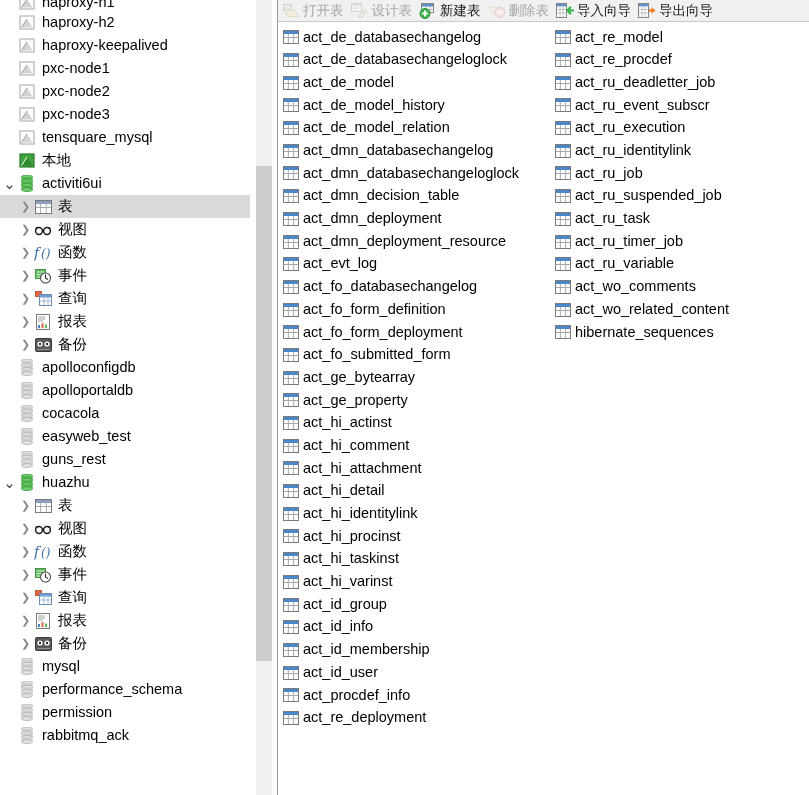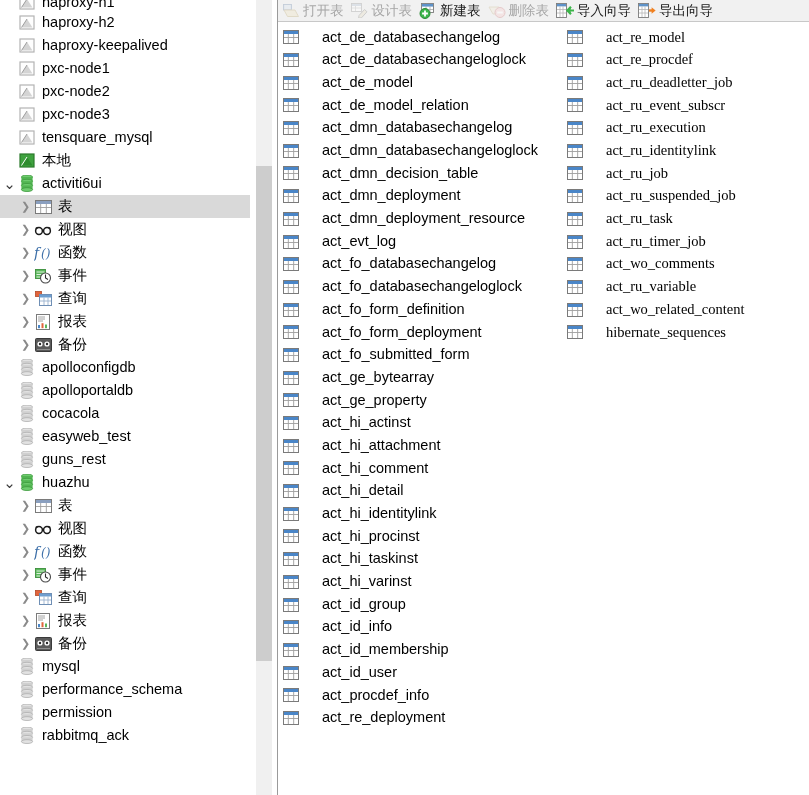--- a/index.html
+++ b/index.html
@@ -140,29 +140,28 @@
     position: relative;
     padding-top: 3px;
     height: 770px;
     box-sizing: border-box;
   }
   .tcol {
     position: absolute;
     top: 4px;
   }
   .tcol.c1 { left: 4px; }
-  .tcol.c2 { left: 288px; font-family: Liberation Serif, serif; }
+  .tcol.c2 { left: 276px; }
   .titem {
     height: 22.7px;
     display: flex;
     align-items: center;
     font-size: 14.5px;
     color: #000000;
     white-space: nowrap;
-    gap: 19px;
   }
   .titem .ticon {
     width: 17px; height: 15px;
     flex: 0 0 17px;
     margin-right: 4px;
     display: flex; align-items: center; justify-content: center;
   }
   .titem .tlabel { line-height: 1; padding-bottom: 1px; }
 </style>
 </head>
@@ -706,20 +705,30 @@
             <span class="tlabel">act_de_model</span>
           </div>
           <div class="titem">
             <span class="ticon">
               <svg width="16" height="14" viewBox="0 0 16 14" xmlns="http://www.w3.org/2000/svg">
                 <rect x="0.5" y="0.5" width="15" height="13" fill="#ffffff" stroke="#7a7a7a" stroke-width="1"></rect>
                 <rect x="1" y="1" width="14" height="3" fill="#4a86c8"></rect>
                 <path d="M5.333333333333333 4 V13 M10.666666666666666 4 V13 M1 7.5 H15" stroke="#9e9e9e" stroke-width="0.9"></path>
               </svg>
             </span>
+            <span class="tlabel">act_de_model_history</span>
+          </div>
+          <div class="titem">
+            <span class="ticon">
+              <svg width="16" height="14" viewBox="0 0 16 14" xmlns="http://www.w3.org/2000/svg">
+                <rect x="0.5" y="0.5" width="15" height="13" fill="#ffffff" stroke="#7a7a7a" stroke-width="1"></rect>
+                <rect x="1" y="1" width="14" height="3" fill="#4a86c8"></rect>
+                <path d="M5.333333333333333 4 V13 M10.666666666666666 4 V13 M1 7.5 H15" stroke="#9e9e9e" stroke-width="0.9"></path>
+              </svg>
+            </span>
             <span class="tlabel">act_de_model_relation</span>
           </div>
           <div class="titem">
             <span class="ticon">
               <svg width="16" height="14" viewBox="0 0 16 14" xmlns="http://www.w3.org/2000/svg">
                 <rect x="0.5" y="0.5" width="15" height="13" fill="#ffffff" stroke="#7a7a7a" stroke-width="1"></rect>
                 <rect x="1" y="1" width="14" height="3" fill="#4a86c8"></rect>
                 <path d="M5.333333333333333 4 V13 M10.666666666666666 4 V13 M1 7.5 H15" stroke="#9e9e9e" stroke-width="0.9"></path>
               </svg>
             </span>
@@ -786,30 +795,20 @@
             <span class="tlabel">act_fo_databasechangelog</span>
           </div>
           <div class="titem">
             <span class="ticon">
               <svg width="16" height="14" viewBox="0 0 16 14" xmlns="http://www.w3.org/2000/svg">
                 <rect x="0.5" y="0.5" width="15" height="13" fill="#ffffff" stroke="#7a7a7a" stroke-width="1"></rect>
                 <rect x="1" y="1" width="14" height="3" fill="#4a86c8"></rect>
                 <path d="M5.333333333333333 4 V13 M10.666666666666666 4 V13 M1 7.5 H15" stroke="#9e9e9e" stroke-width="0.9"></path>
               </svg>
             </span>
-            <span class="tlabel">act_fo_databasechangeloglock</span>
-          </div>
-          <div class="titem">
-            <span class="ticon">
-              <svg width="16" height="14" viewBox="0 0 16 14" xmlns="http://www.w3.org/2000/svg">
-                <rect x="0.5" y="0.5" width="15" height="13" fill="#ffffff" stroke="#7a7a7a" stroke-width="1"></rect>
-                <rect x="1" y="1" width="14" height="3" fill="#4a86c8"></rect>
-                <path d="M5.333333333333333 4 V13 M10.666666666666666 4 V13 M1 7.5 H15" stroke="#9e9e9e" stroke-width="0.9"></path>
-              </svg>
-            </span>
             <span class="tlabel">act_fo_form_definition</span>
           </div>
           <div class="titem">
             <span class="ticon">
               <svg width="16" height="14" viewBox="0 0 16 14" xmlns="http://www.w3.org/2000/svg">
                 <rect x="0.5" y="0.5" width="15" height="13" fill="#ffffff" stroke="#7a7a7a" stroke-width="1"></rect>
                 <rect x="1" y="1" width="14" height="3" fill="#4a86c8"></rect>
                 <path d="M5.333333333333333 4 V13 M10.666666666666666 4 V13 M1 7.5 H15" stroke="#9e9e9e" stroke-width="0.9"></path>
               </svg>
             </span>
@@ -856,31 +855,31 @@
             <span class="tlabel">act_hi_actinst</span>
           </div>
           <div class="titem">
             <span class="ticon">
               <svg width="16" height="14" viewBox="0 0 16 14" xmlns="http://www.w3.org/2000/svg">
                 <rect x="0.5" y="0.5" width="15" height="13" fill="#ffffff" stroke="#7a7a7a" stroke-width="1"></rect>
                 <rect x="1" y="1" width="14" height="3" fill="#4a86c8"></rect>
                 <path d="M5.333333333333333 4 V13 M10.666666666666666 4 V13 M1 7.5 H15" stroke="#9e9e9e" stroke-width="0.9"></path>
               </svg>
             </span>
+            <span class="tlabel">act_hi_comment</span>
+          </div>
+          <div class="titem">
+            <span class="ticon">
+              <svg width="16" height="14" viewBox="0 0 16 14" xmlns="http://www.w3.org/2000/svg">
+                <rect x="0.5" y="0.5" width="15" height="13" fill="#ffffff" stroke="#7a7a7a" stroke-width="1"></rect>
+                <rect x="1" y="1" width="14" height="3" fill="#4a86c8"></rect>
+                <path d="M5.333333333333333 4 V13 M10.666666666666666 4 V13 M1 7.5 H15" stroke="#9e9e9e" stroke-width="0.9"></path>
+              </svg>
+            </span>
             <span class="tlabel">act_hi_attachment</span>
-          </div>
-          <div class="titem">
-            <span class="ticon">
-              <svg width="16" height="14" viewBox="0 0 16 14" xmlns="http://www.w3.org/2000/svg">
-                <rect x="0.5" y="0.5" width="15" height="13" fill="#ffffff" stroke="#7a7a7a" stroke-width="1"></rect>
-                <rect x="1" y="1" width="14" height="3" fill="#4a86c8"></rect>
-                <path d="M5.333333333333333 4 V13 M10.666666666666666 4 V13 M1 7.5 H15" stroke="#9e9e9e" stroke-width="0.9"></path>
-              </svg>
-            </span>
-            <span class="tlabel">act_hi_comment</span>
           </div>
           <div class="titem">
             <span class="ticon">
               <svg width="16" height="14" viewBox="0 0 16 14" xmlns="http://www.w3.org/2000/svg">
                 <rect x="0.5" y="0.5" width="15" height="13" fill="#ffffff" stroke="#7a7a7a" stroke-width="1"></rect>
                 <rect x="1" y="1" width="14" height="3" fill="#4a86c8"></rect>
                 <path d="M5.333333333333333 4 V13 M10.666666666666666 4 V13 M1 7.5 H15" stroke="#9e9e9e" stroke-width="0.9"></path>
               </svg>
             </span>
             <span class="tlabel">act_hi_detail</span>
@@ -1088,31 +1087,31 @@
             <span class="tlabel">act_ru_timer_job</span>
           </div>
           <div class="titem">
             <span class="ticon">
               <svg width="16" height="14" viewBox="0 0 16 14" xmlns="http://www.w3.org/2000/svg">
                 <rect x="0.5" y="0.5" width="15" height="13" fill="#ffffff" stroke="#7a7a7a" stroke-width="1"></rect>
                 <rect x="1" y="1" width="14" height="3" fill="#4a86c8"></rect>
                 <path d="M5.333333333333333 4 V13 M10.666666666666666 4 V13 M1 7.5 H15" stroke="#9e9e9e" stroke-width="0.9"></path>
               </svg>
             </span>
+            <span class="tlabel">act_ru_variable</span>
+          </div>
+          <div class="titem">
+            <span class="ticon">
+              <svg width="16" height="14" viewBox="0 0 16 14" xmlns="http://www.w3.org/2000/svg">
+                <rect x="0.5" y="0.5" width="15" height="13" fill="#ffffff" stroke="#7a7a7a" stroke-width="1"></rect>
+                <rect x="1" y="1" width="14" height="3" fill="#4a86c8"></rect>
+                <path d="M5.333333333333333 4 V13 M10.666666666666666 4 V13 M1 7.5 H15" stroke="#9e9e9e" stroke-width="0.9"></path>
+              </svg>
+            </span>
             <span class="tlabel">act_wo_comments</span>
-          </div>
-          <div class="titem">
-            <span class="ticon">
-              <svg width="16" height="14" viewBox="0 0 16 14" xmlns="http://www.w3.org/2000/svg">
-                <rect x="0.5" y="0.5" width="15" height="13" fill="#ffffff" stroke="#7a7a7a" stroke-width="1"></rect>
-                <rect x="1" y="1" width="14" height="3" fill="#4a86c8"></rect>
-                <path d="M5.333333333333333 4 V13 M10.666666666666666 4 V13 M1 7.5 H15" stroke="#9e9e9e" stroke-width="0.9"></path>
-              </svg>
-            </span>
-            <span class="tlabel">act_ru_variable</span>
           </div>
           <div class="titem">
             <span class="ticon">
               <svg width="16" height="14" viewBox="0 0 16 14" xmlns="http://www.w3.org/2000/svg">
                 <rect x="0.5" y="0.5" width="15" height="13" fill="#ffffff" stroke="#7a7a7a" stroke-width="1"></rect>
                 <rect x="1" y="1" width="14" height="3" fill="#4a86c8"></rect>
                 <path d="M5.333333333333333 4 V13 M10.666666666666666 4 V13 M1 7.5 H15" stroke="#9e9e9e" stroke-width="0.9"></path>
               </svg>
             </span>
             <span class="tlabel">act_wo_related_content</span>

